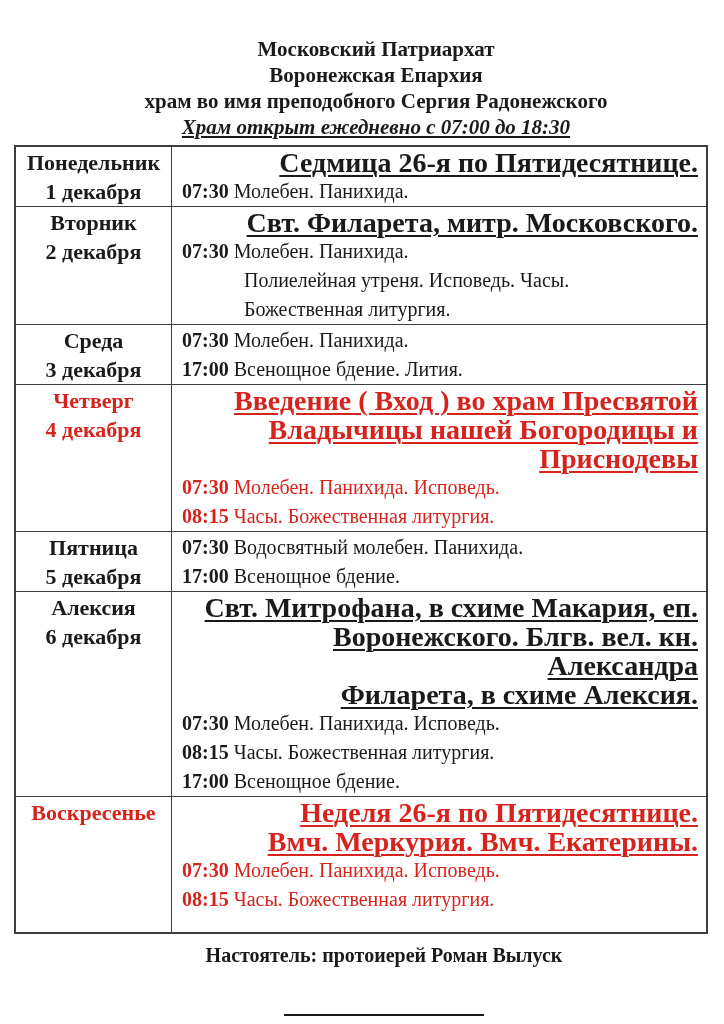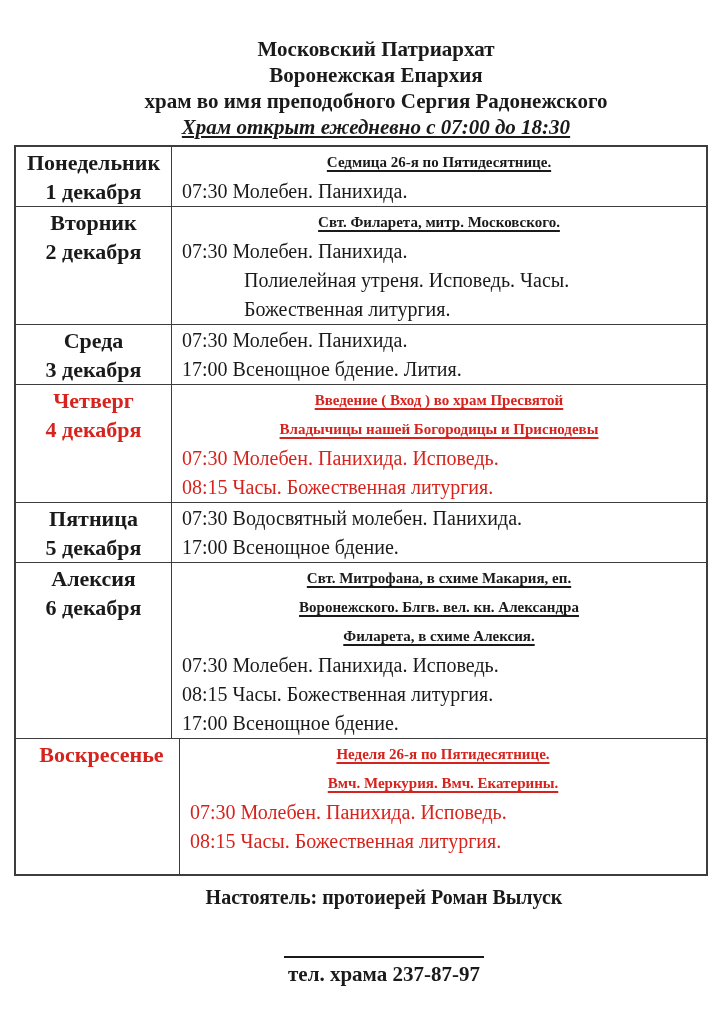--- a/index.html
+++ b/index.html
@@ -31,49 +31,49 @@
 
   
   .sched-table {
     margin: 5px 16px 0 14px;
     border: 2px solid #3d3d3d;
   }
   .trow {
     display: flex;
     border-bottom: 1.5px solid #3d3d3d;
   }
-  .trow:last-child { border-bottom: none; padding-left: 8px; }
+  .trow:last-child { border-bottom: none; }
   .day-cell {
     width: 156px;
     flex: 0 0 156px;
     border-right: 1.5px solid #3d3d3d;
     text-align: center;
     font-weight: bold;
     font-size: 22px;
     line-height: 29px;
     padding-top: 1px;
   }
   .content-cell {
     flex: 1;
     font-size: 20px;
     line-height: 29px;
     padding: 1px 8px 0 8px;
   }
   .title-line {
-    text-align: center;
+    text-align: right;
     font-weight: bold;
-    font-size: 15px;
+    font-size: 28px;
   }
   .title-line .u {
     text-decoration: underline;
     text-decoration-thickness: 2px;
     text-underline-offset: 3px;
   }
   .entry { padding-left: 2px; }
-  .entry .time { font-weight: normal; }
+  .entry .time { font-weight: bold; }
   .entry.cont { padding-left: 64px; }
   .row-spacer { height: 18px; }
   .red-row { color: var(--accent-red, #d7231d); }
 
   
   .doc-footer { text-align: center; transform: translateX(22px); }
   .rector-line {
     margin-top: 8px;
     font-weight: bold;
     font-size: 20px;

